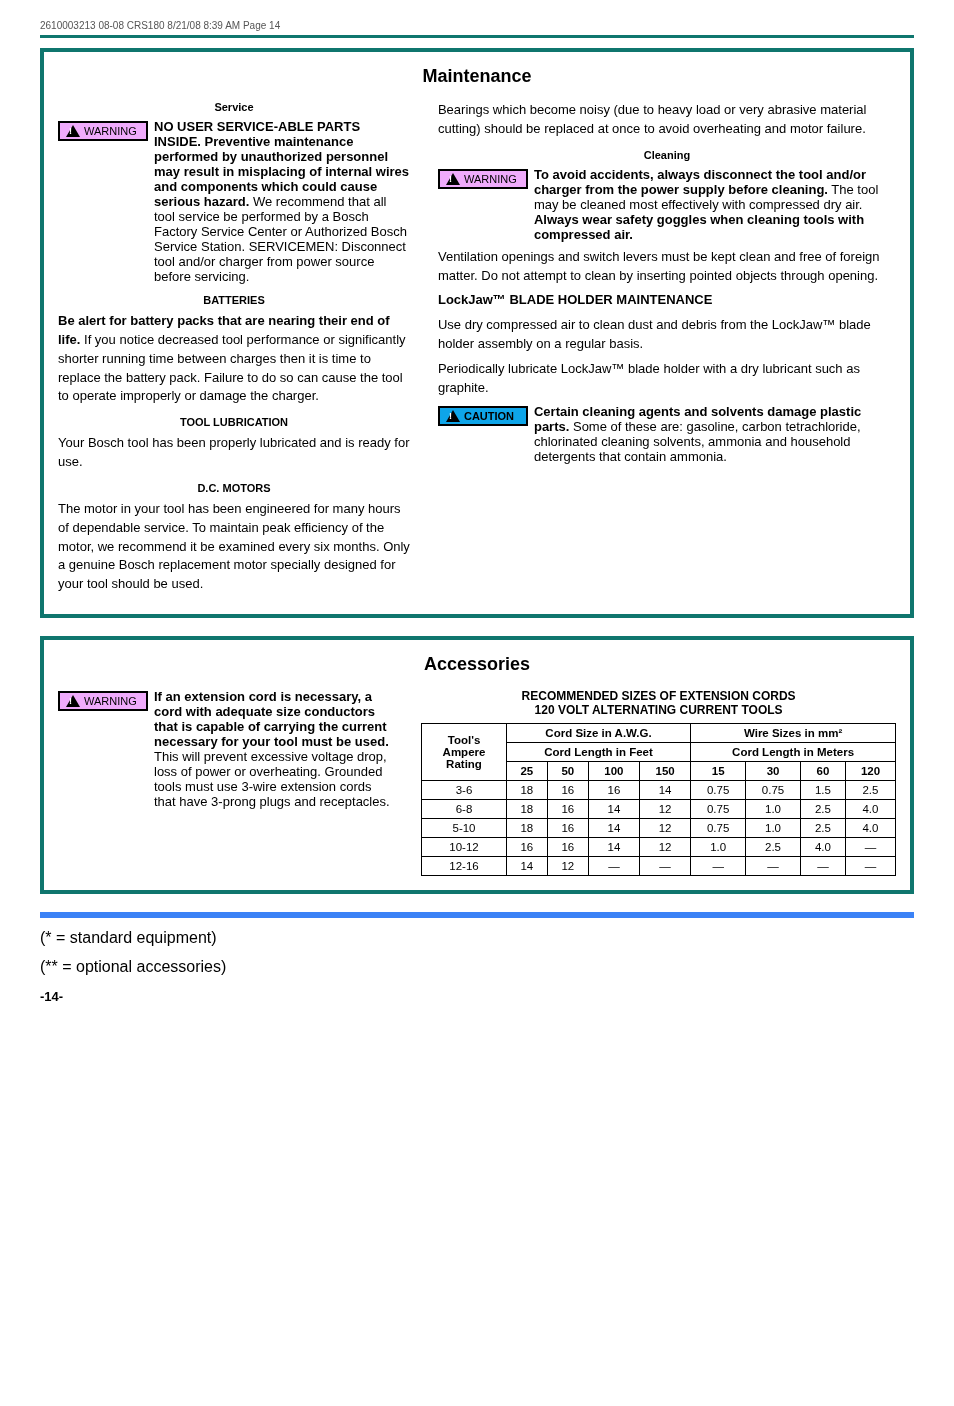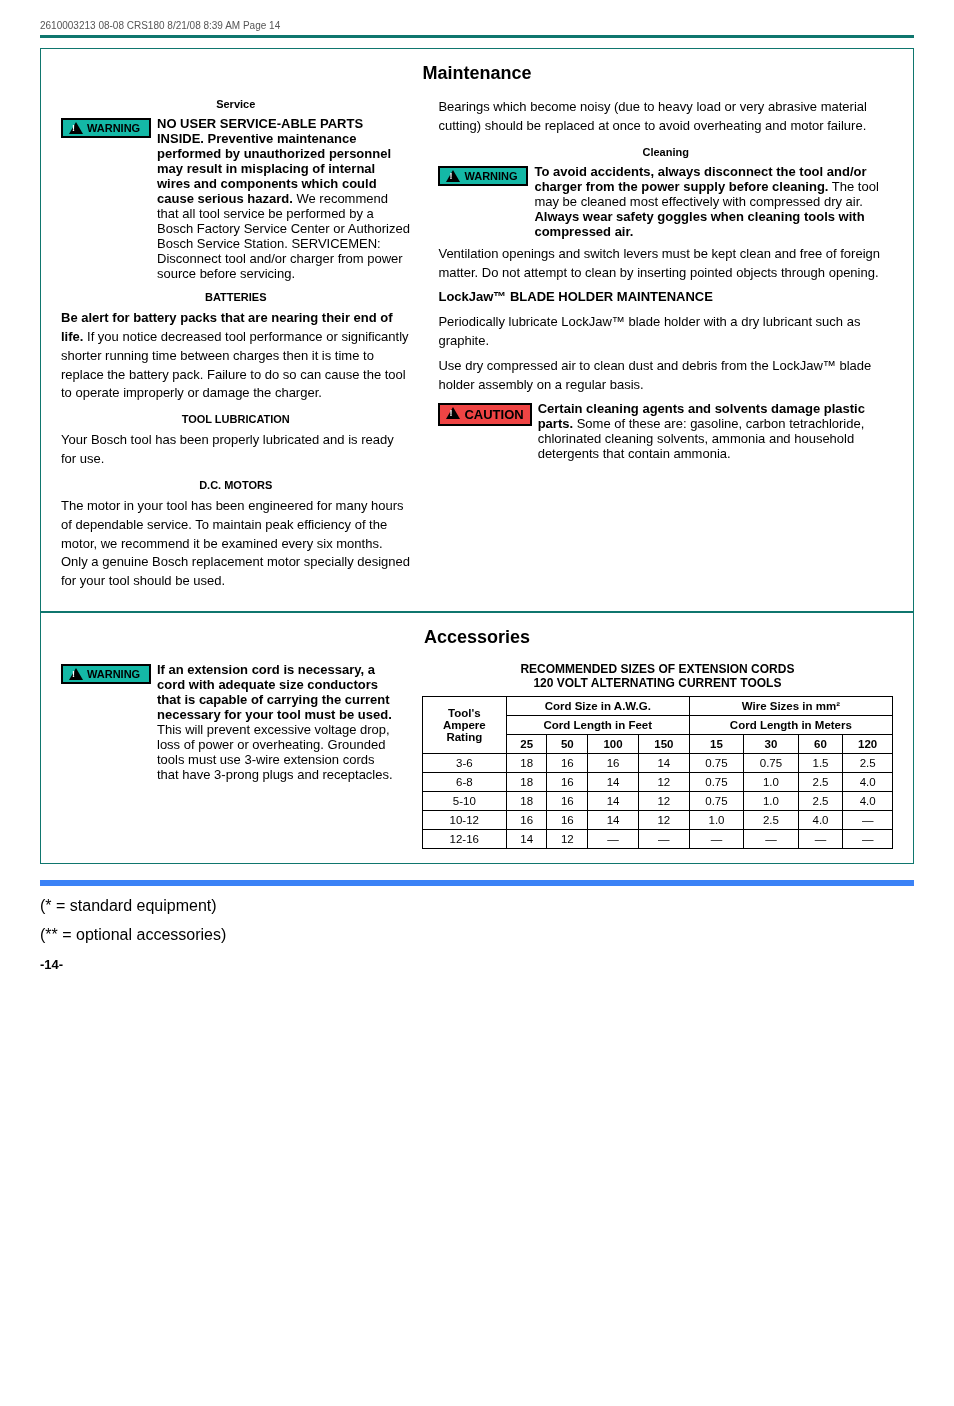--- a/index.html
+++ b/index.html
@@ -15,22 +15,23 @@
 
     .page-header {
       font-size: 10px;
       color: #555;
       margin-bottom: 10px;
       border-bottom: 3px solid #0f766e;
       padding-bottom: 4px;
     }
 
     .section-box {
-      border: 1px solid #0f766e;
-      padding: 14px 20px;
+      border: 4px solid #0f766e;
+      padding: 14px 14px;
+      margin-bottom: 18px;
     }
 
     .section-title {
       text-align: center;
       font-size: 18px;
       font-weight: bold;
       margin-bottom: 14px;
     }
 
     .two-col {
@@ -55,24 +56,24 @@
     }
 
     .subsection-title:first-child {
       margin-top: 0;
     }
 
     .warning-badge {
       display: inline-flex;
       align-items: center;
       gap: 4px;
-      background: #14b8a6;
+      background: #f0abfc;
       border: 2px solid #000;
       padding: 2px 6px;
-      font-weight: bold;
+      font-weight: normal;
       font-size: 11px;
       white-space: nowrap;
       min-width: 90px;
     }
 
     .warning-badge .triangle {
       width: 0;
       height: 0;
       border-left: 7px solid transparent;
       border-right: 7px solid transparent;
@@ -87,25 +88,25 @@
       bottom: -11px;
       left: -4px;
       color: #fff;
       font-size: 9px;
       font-weight: bold;
     }
 
     .caution-badge {
       display: inline-flex;
       gap: 4px;
-      background: #ef4444;
+      background: #0ea5e9;
       border: 2px solid #000;
       padding: 2px 6px;
       font-weight: bold;
-      font-size: 13px;
+      font-size: 11px;
       white-space: nowrap;
       min-width: 90px;
     }
 
     .caution-badge .triangle {
       width: 0;
       height: 0;
       border-left: 7px solid transparent;
       border-right: 7px solid transparent;
       border-bottom: 12px solid #000;
@@ -251,22 +252,22 @@
           </span>
         </div>
         <div class="text-wrap">
           <span class="bold">To avoid accidents, always disconnect the tool and/or charger from the power supply before cleaning.</span><span> The tool may be cleaned most effectively with compressed dry air. </span><span class="bold">Always wear safety goggles when cleaning tools with compressed air.</span>
         </div>
       </div>
 
       <p>Ventilation openings and switch levers must be kept clean and free of foreign matter. Do not attempt to clean by inserting pointed objects through opening.</p>
 
       <p><span class="bold">LockJaw™ BLADE HOLDER MAINTENANCE</span></p>
+      <p>Use dry compressed air to clean dust and debris from the LockJaw™ blade holder assembly on a regular basis.</p>
       <p>Periodically lubricate LockJaw™ blade holder with a dry lubricant such as graphite.</p>
-      <p>Use dry compressed air to clean dust and debris from the LockJaw™ blade holder assembly on a regular basis.</p>
 
       <div class="inline-warning">
         <div class="badge-wrap">
           <span class="caution-badge">
             <span class="triangle"></span>
             <span>CAUTION</span>
           </span>
         </div>
         <div class="text-wrap">
           <span class="bold">Certain cleaning agents and solvents damage plastic parts.</span><span> Some of these are: gasoline, carbon tetrachloride, chlorinated cleaning solvents, ammonia and household detergents that contain ammonia.</span>

